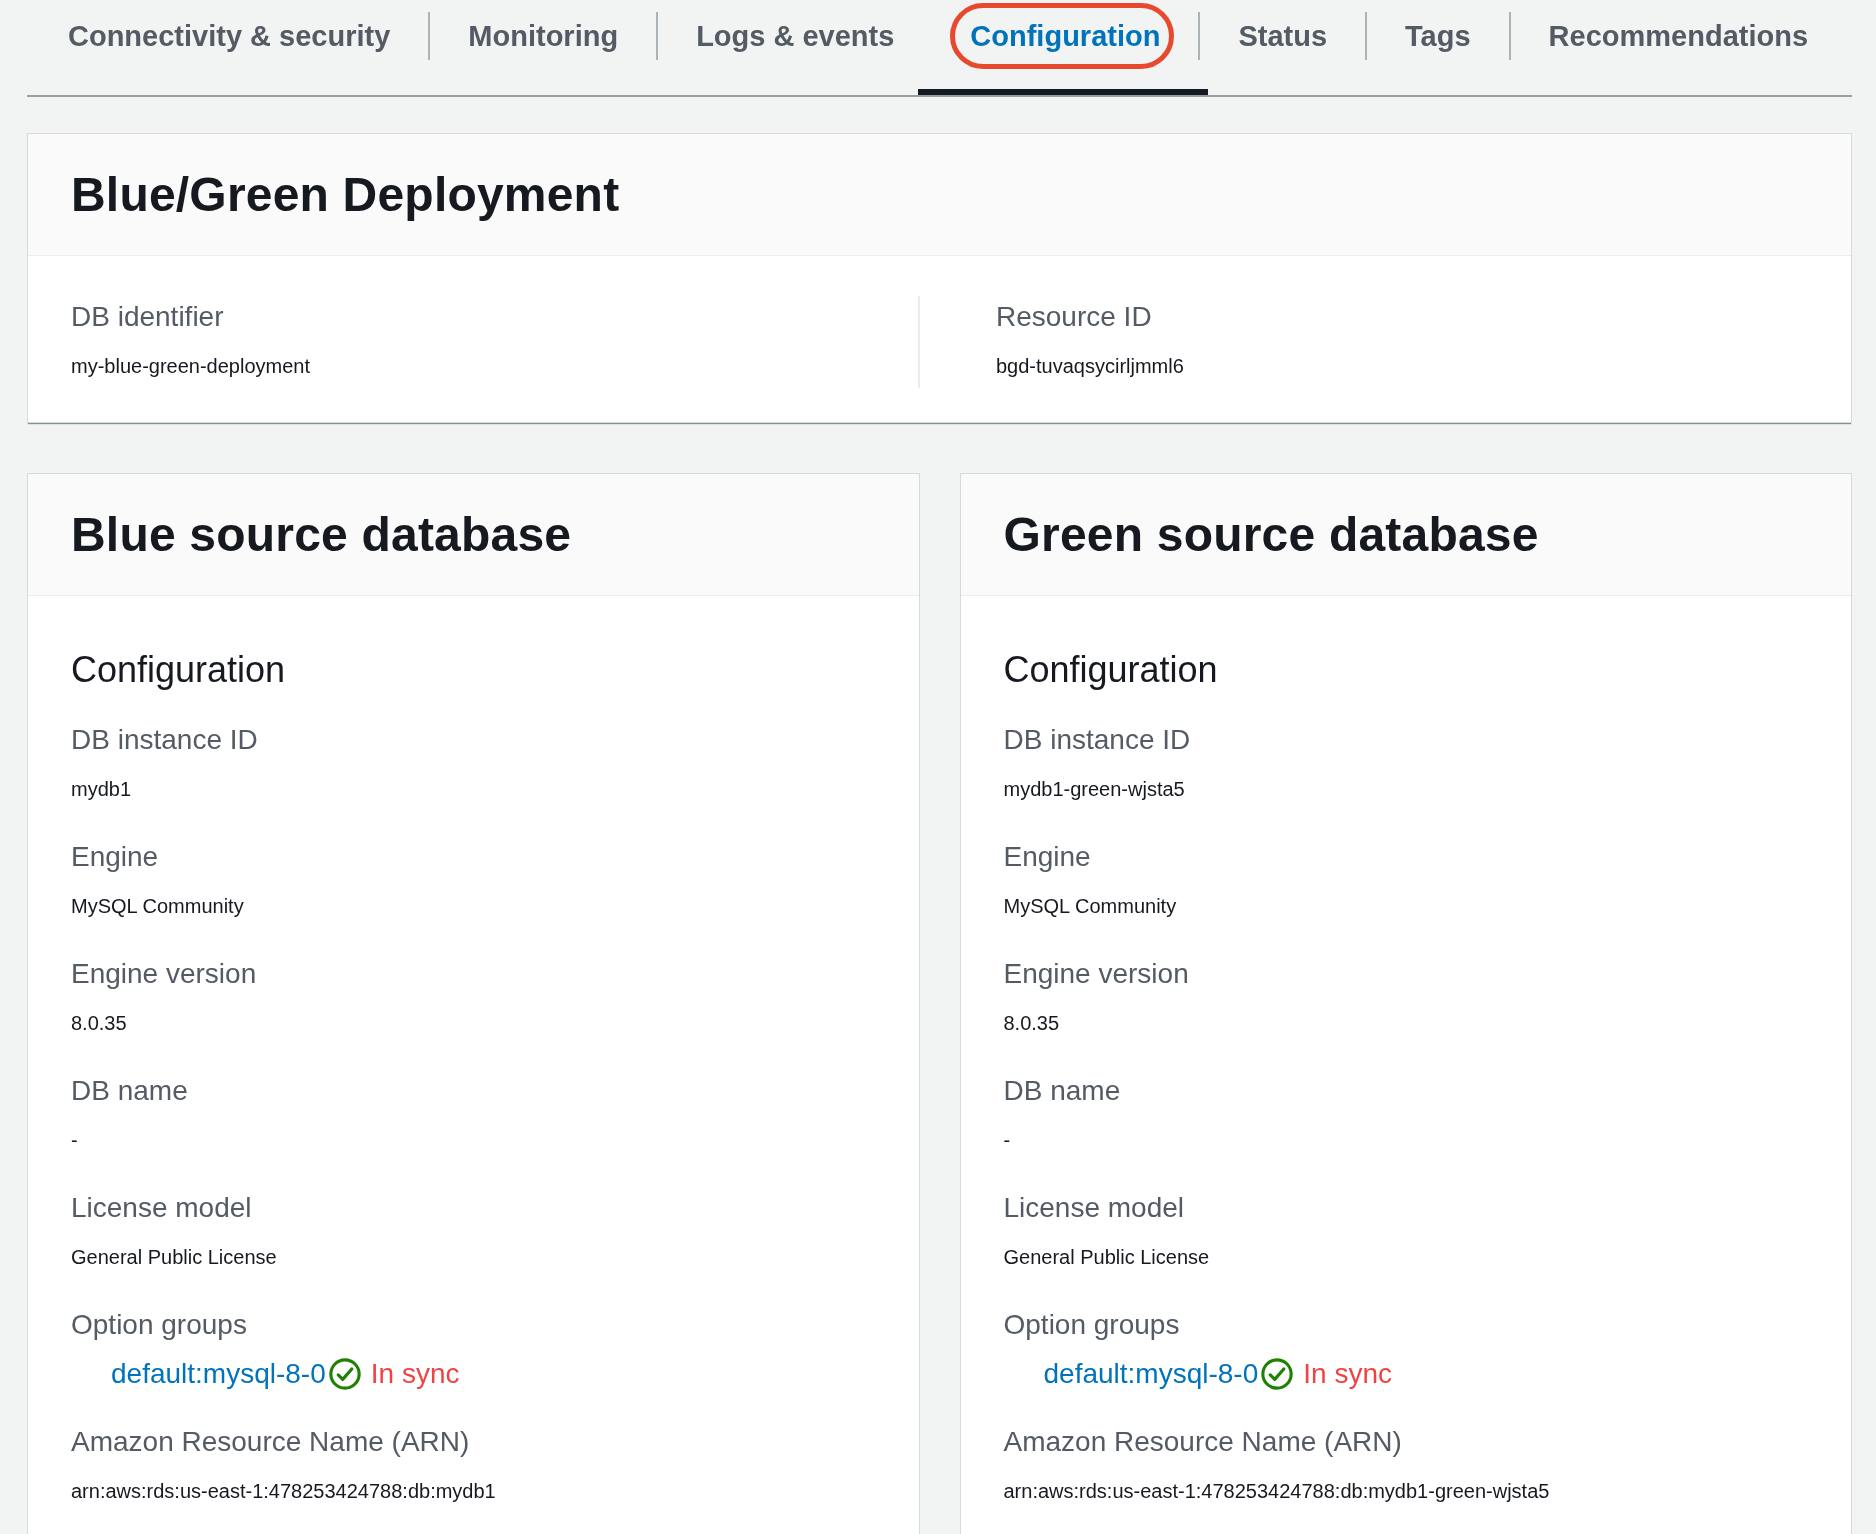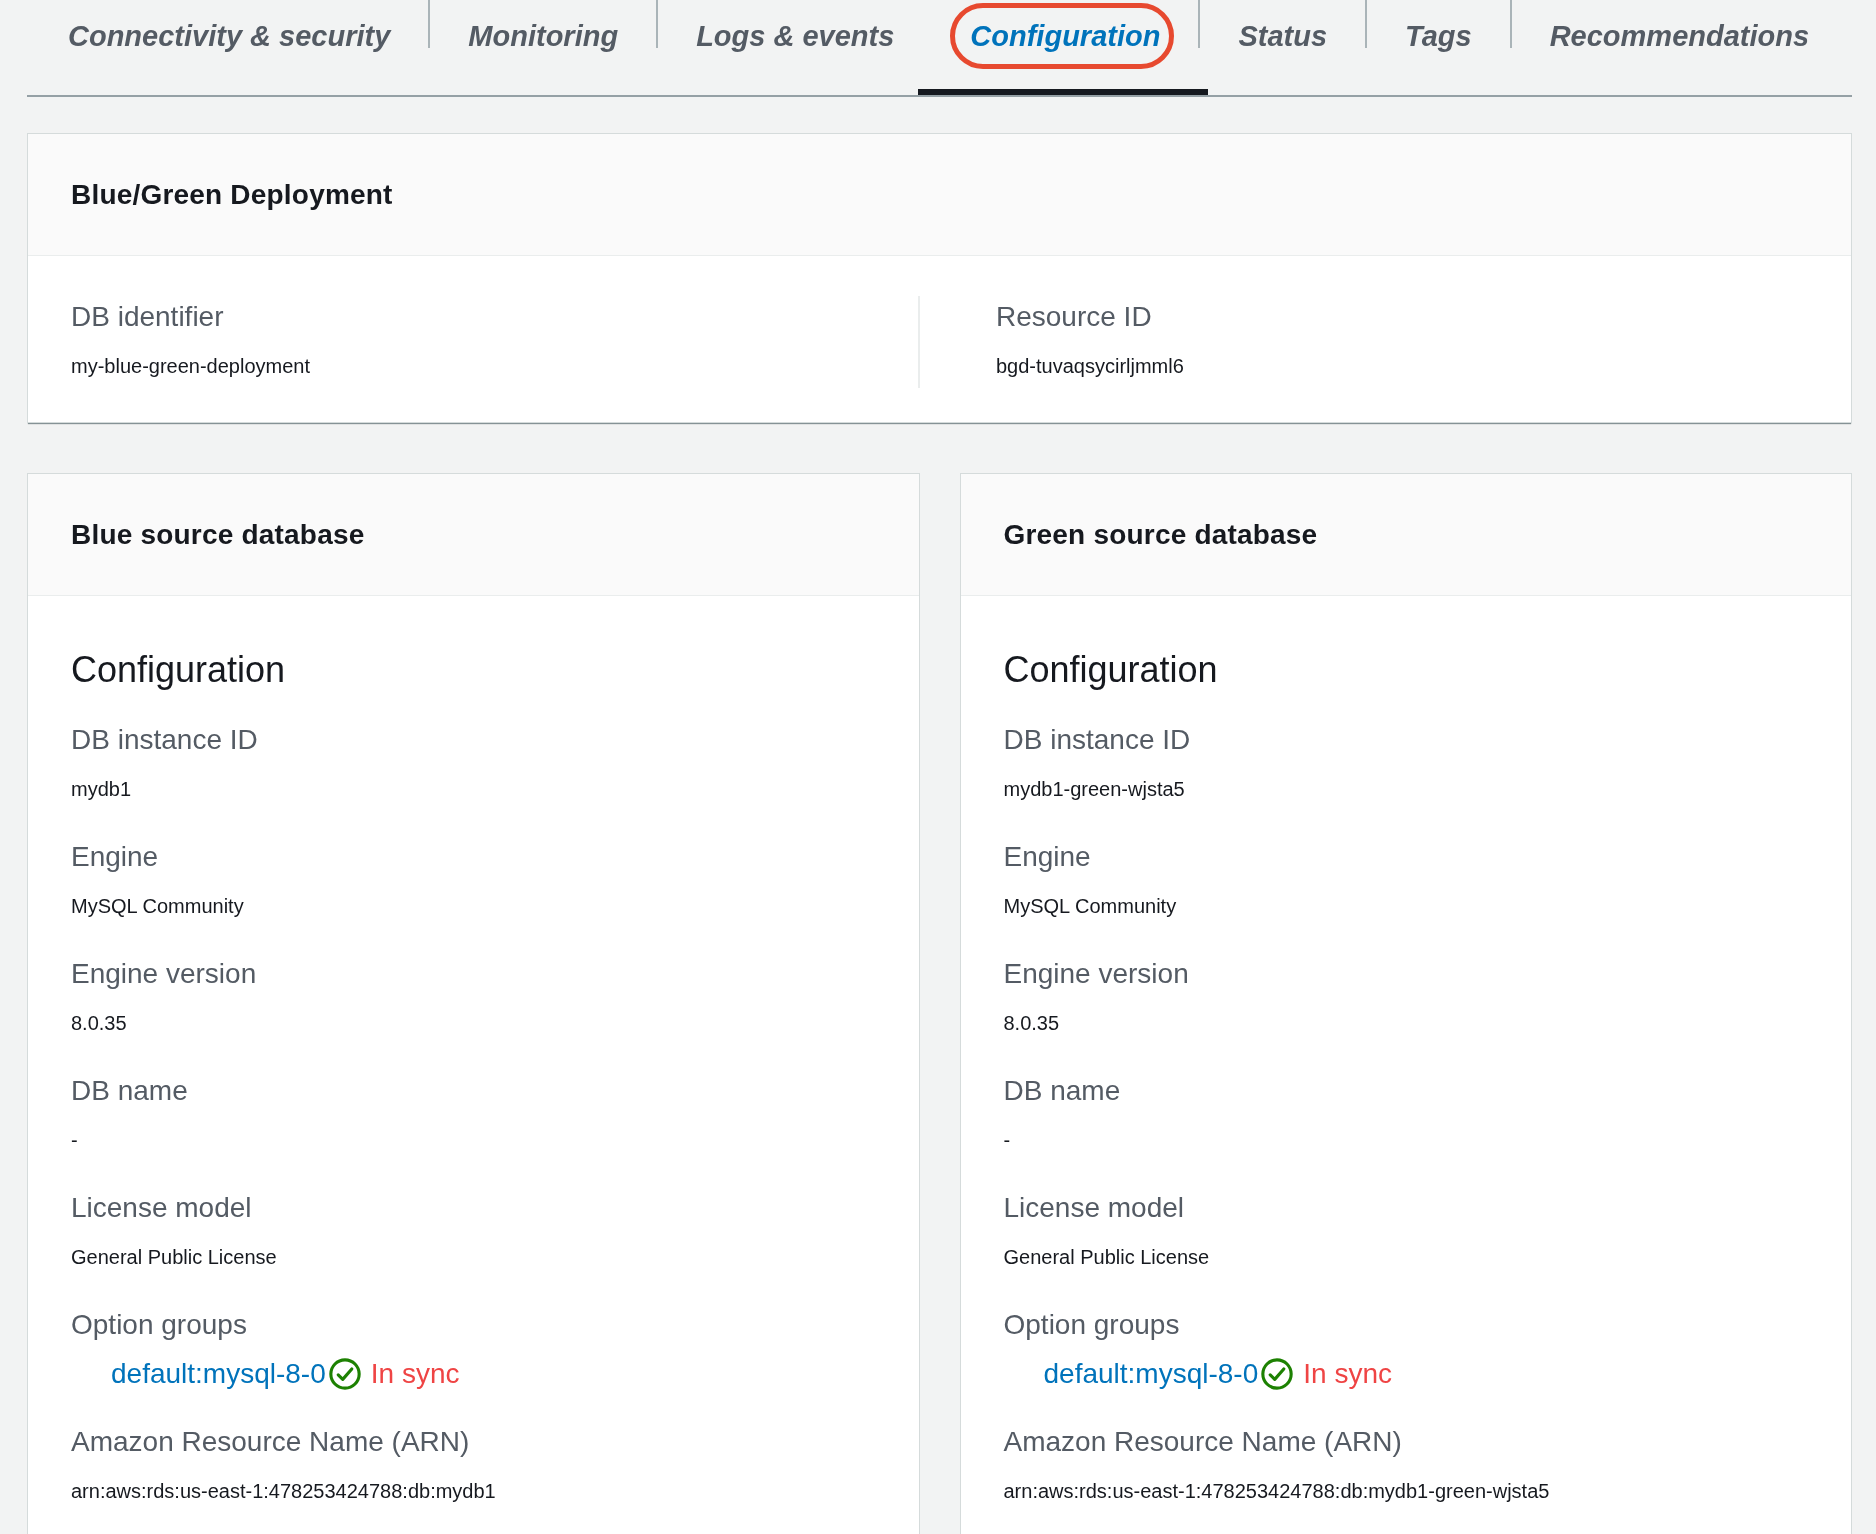--- a/index.html
+++ b/index.html
@@ -10,21 +10,21 @@
     color:#16191f;
   }
   .page { width:1876px; height:1534px; overflow:hidden; position:relative; }
 
   
   .tabbar { position:relative; height:98px; }
   .tabbar-rule {
     position:absolute; left:27px; width:1825px; top:95px; height:2px;
     background:#95a0a5;
   }
-  .tabs { display:flex; height:72px; padding-left:30px;font-style:italic; }
+  .tabs { display:flex; align-items:center; height:72px; padding-left:30px; }
   .tab {
     position:relative; height:72px; display:flex; align-items:center;
     padding:0 38px; font-size:29px; font-weight:700; color:#545b64;
     white-space:nowrap; cursor:pointer;
   }
   .tab.active { color:#0073bb; }
   .tab.active .tab-underline {
     position:absolute; left:-14px; right:-10px; top:89px; height:7px;
     background:#16191f;
   }
@@ -37,21 +37,21 @@
   
   .content { padding:0 24px 0 27px; }
   .card {
     background:#fff; border:1px solid #d5dbdb;
     box-shadow:0 2px 1px -1px rgba(0,28,36,0.45);
   }
   .card-header {
     background:#fafafa; border-bottom:1px solid #eaeded;
     height:122px; display:flex; align-items:center; padding:0 43px;
   }
-  .card-title { font-size:28px; font-weight:700; color:#16191f; letter-spacing:0.2px; }
+  .card-title { font-size:48px; font-weight:700; color:#16191f; letter-spacing:0.2px; }
 
   
   .bgd-card { margin-top:35px; }
   .bgd-body { display:flex; align-items:stretch; padding:44px 0 38px;gap:16px; }
   .bgd-col1 { width:874px; padding-left:43px; }
   .bgd-vdiv { width:2px; background:#eaeded; margin:-4px 0; }
   .bgd-col2 { padding-left:60px; }
 
   .field-label { font-size:28px; line-height:34px; color:#545b64; }
   .field-value { font-size:20px; line-height:36px; color:#16191f; margin-top:14px; }

